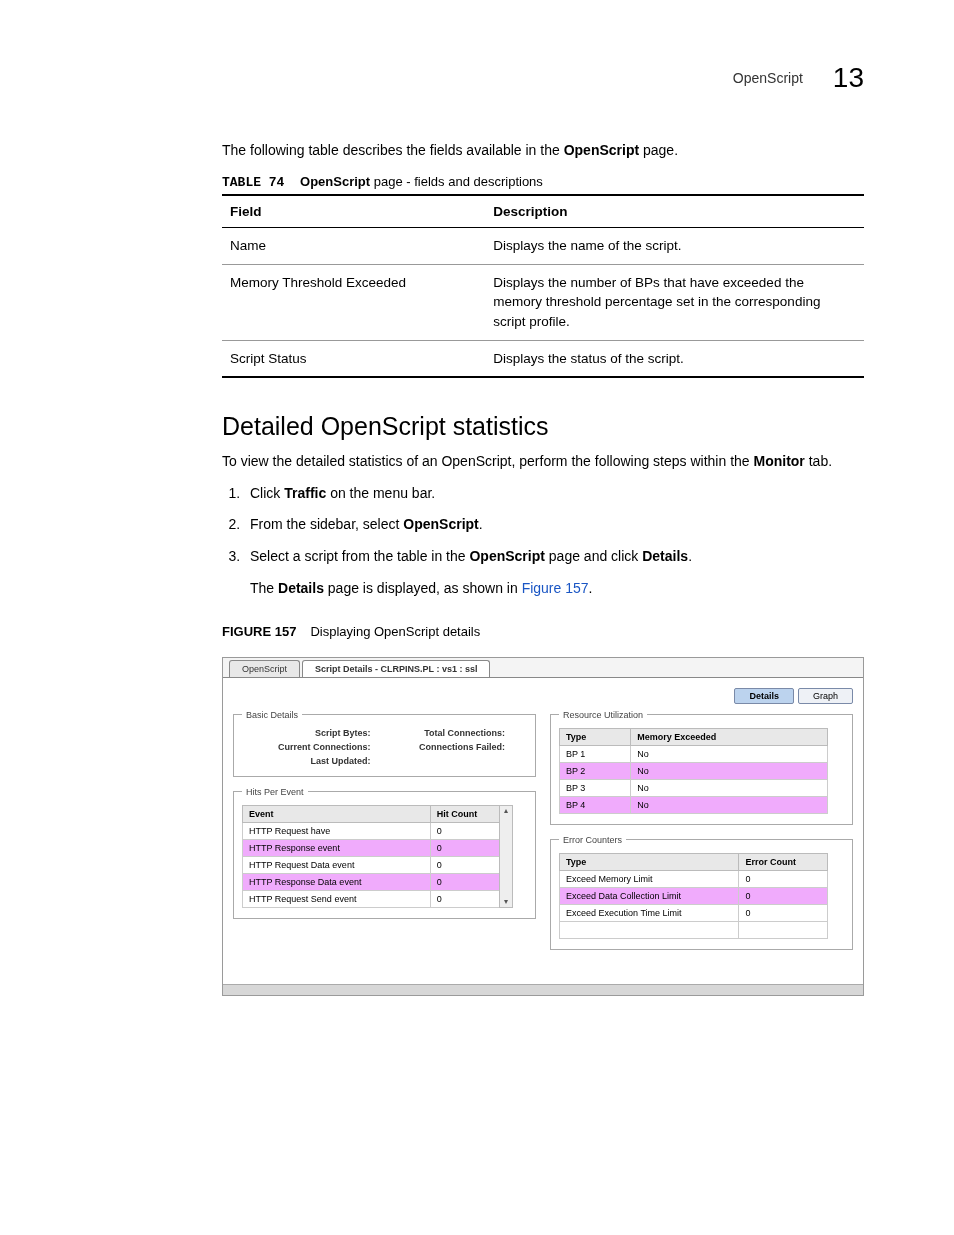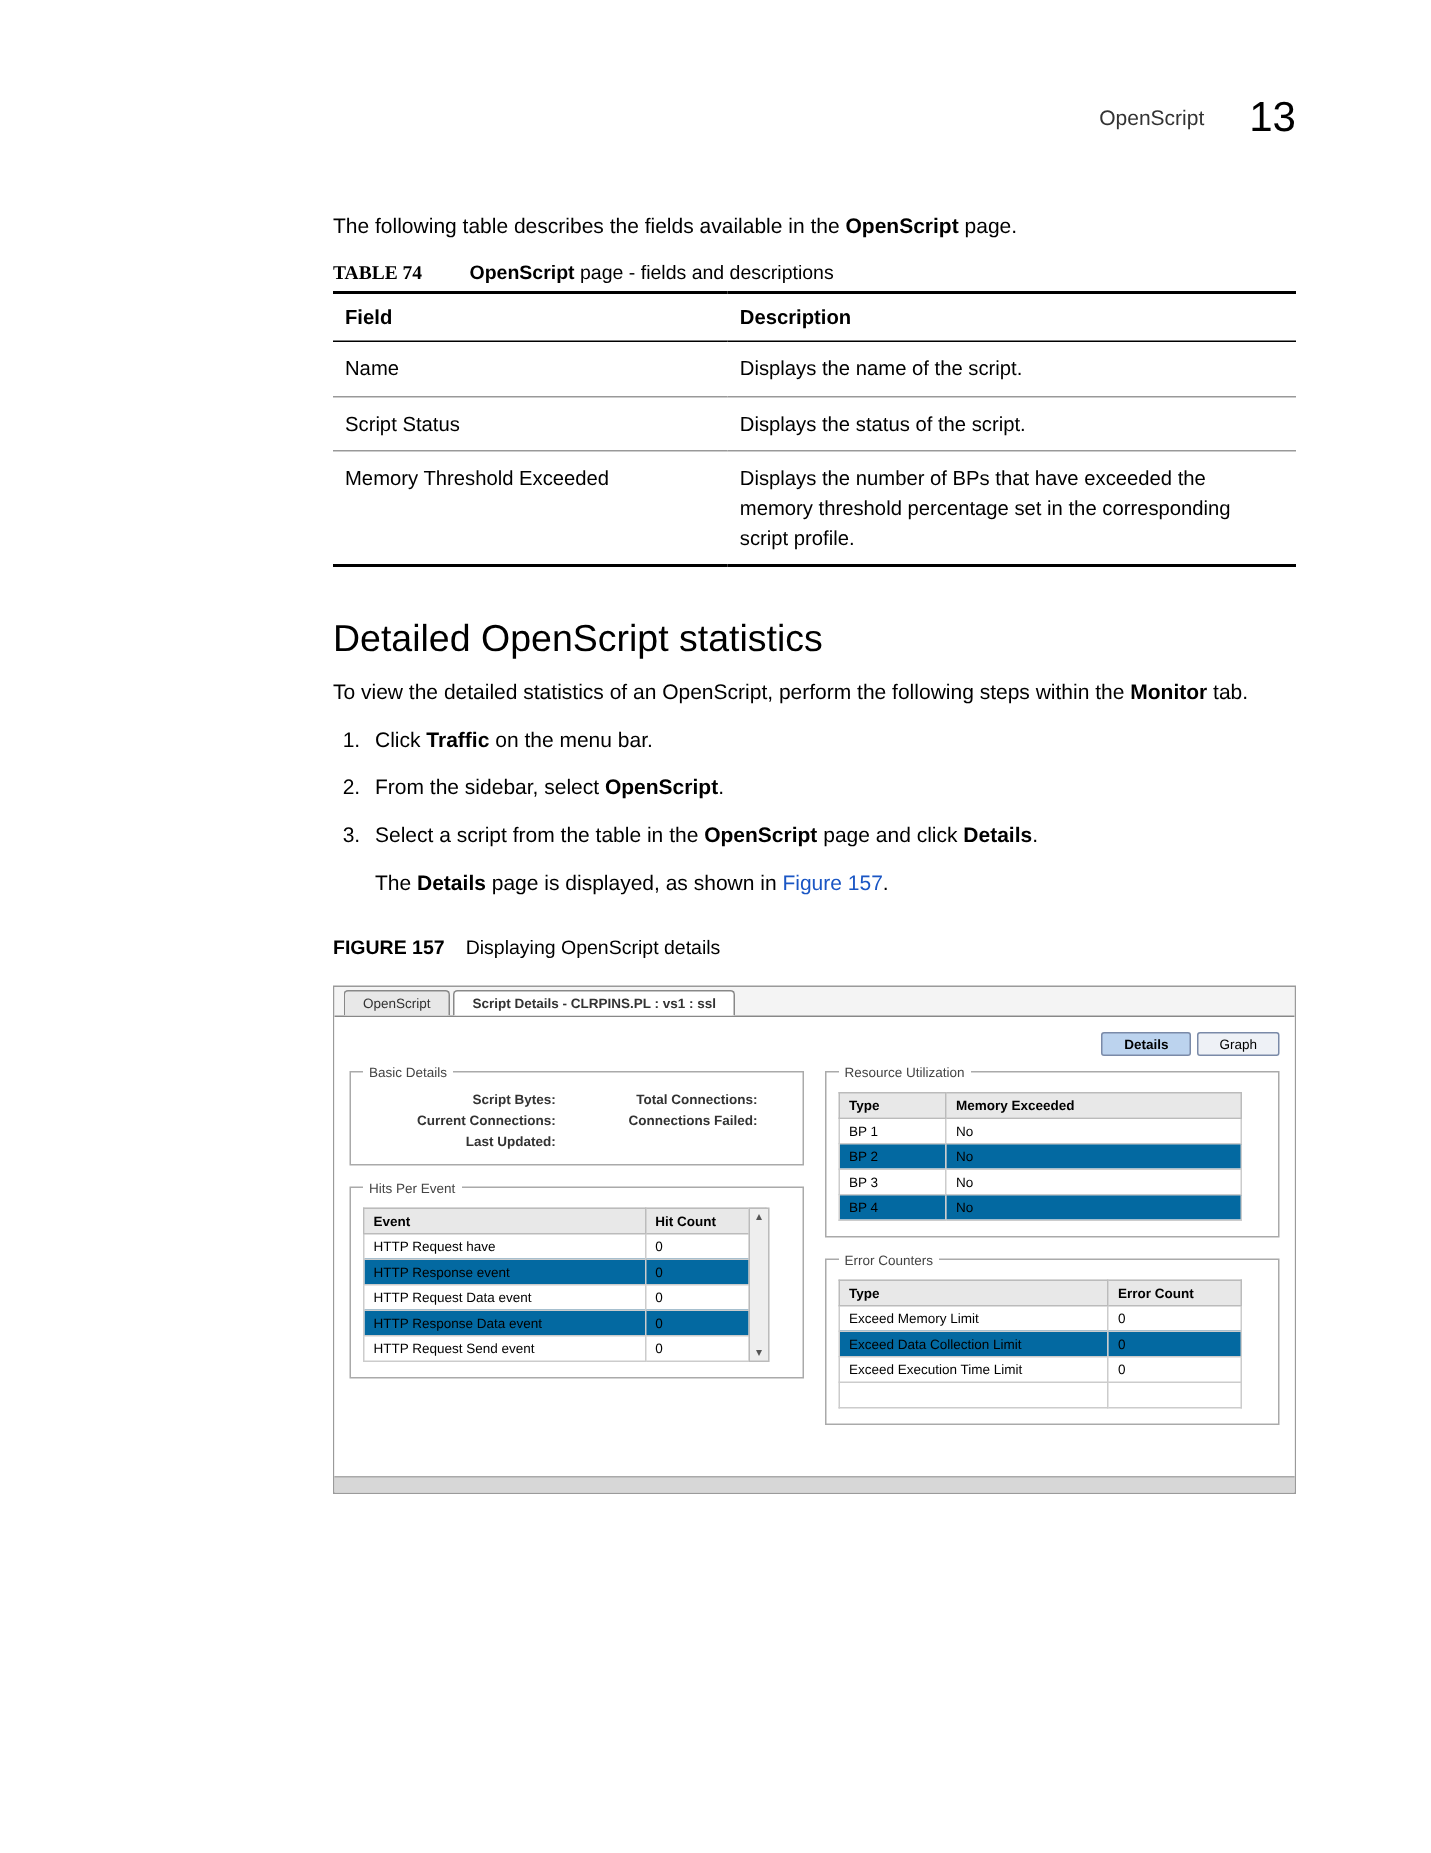--- a/index.html
+++ b/index.html
@@ -4,21 +4,21 @@
 <style>
   html,body{margin:0;padding:0;background:#fff;}
   body{font-family:Arial,Helvetica,sans-serif;color:#000;}
   .page{width:954px;min-height:1235px;margin:0 auto;position:relative;box-sizing:border-box;padding:56px 90px 40px 222px;}
   .running-head{position:absolute;top:62px;right:90px;font-size:0;}
   .running-head .label{font-size:14px;color:#333;display:inline-block;vertical-align:middle;margin-right:30px;}
   .running-head .chapnum{font-size:28px;font-weight:normal;display:inline-block;vertical-align:middle;font-family:Arial,Helvetica,sans-serif;}
   .intro{margin-top:84px;font-size:14px;line-height:1.45;}
   .intro .b{font-weight:bold;}
   .table-caption{margin-top:14px;font-size:13px;}
-  .table-caption .tnum{font-weight:bold;font-family:Liberation Serif, serif;margin-right:28px;}
+  .table-caption .tnum{font-weight:bold;font-family:Liberation Mono, monospace;margin-right:12px;}
   .table-caption .ttitle{font-family:Arial,Helvetica,sans-serif;}
   .table-caption .ttitle .bb{font-weight:bold;}
   table.fields{width:100%;border-collapse:collapse;margin-top:4px;font-size:13.5px;}
   table.fields th{border-top:2px solid #000;border-bottom:1px solid #000;text-align:left;font-weight:bold;padding:8px 8px;}
   table.fields td{border-bottom:1px solid #999;padding:8px 8px;vertical-align:top;line-height:1.45;}
   table.fields tr:last-child td{border-bottom:2px solid #000;}
   h2.section{font-family:Arial,Helvetica,sans-serif;font-weight:normal;font-size:25px;margin:34px 0 10px 0;}
   .body-p{font-size:14px;line-height:1.55;margin:10px 0;}
   .body-p .b{font-weight:bold;}
   ol.steps{font-size:14px;line-height:1.55;padding-left:22px;margin:8px 0 0 0;}
@@ -41,21 +41,21 @@
   .btn.primary{background:#bcd3ee;font-weight:bold;}
   .cols{display:flex;gap:14px;}
   .col{flex:1;min-width:0;}
   fieldset.box{border:1px solid #aaa;padding:8px 24px 10px 8px;margin:0 0 10px 0;}
   fieldset.box>legend{font-size:9px;color:#444;padding:0 4px;}
   .kv{display:grid;grid-template-columns:1fr 1fr;font-size:9px;color:#333;row-gap:4px;}
   .kv .k{font-weight:bold;text-align:right;padding-right:6px;}
   .mini{width:100%;border-collapse:collapse;font-size:9px;}
   .mini th{background:#e8e8e8;border:1px solid #bbb;text-align:left;padding:3px 6px;font-weight:bold;}
   .mini td{border:1px solid #ccc;padding:3px 6px;}
-  .mini tr.alt td{background:#0369a1;}
+  .mini tr.alt td{background:#f0abfc;}
   .mini-wrap{position:relative;}
   .vscroll{position:absolute;right:-2px;top:0;bottom:0;width:12px;border:1px solid #bbb;background:#eee;display:flex;flex-direction:column;justify-content:space-between;align-items:center;font-size:8px;color:#555;}
   .vscroll .arr{line-height:10px;}
   .shot-footer{height:10px;background:#d7d7d7;border-top:1px solid #aaa;}
 </style>
 </head>
 <body>
 
 <div class="page">
   <div class="running-head">
@@ -78,26 +78,26 @@
         <th style="width:41%">Field</th>
         <th>Description</th>
       </tr>
     </thead>
     <tbody>
       <tr>
           <td>Name</td>
           <td>Displays the name of the script.</td>
         </tr>
       <tr>
+          <td>Memory Threshold Exceeded</td>
+          <td>Displays the number of BPs that have exceeded the memory threshold percentage set in the corresponding script profile.</td>
+        </tr>
+      <tr>
           <td>Script Status</td>
           <td>Displays the status of the script.</td>
-        </tr>
-      <tr>
-          <td>Memory Threshold Exceeded</td>
-          <td>Displays the number of BPs that have exceeded the memory threshold percentage set in the corresponding script profile.</td>
         </tr>
     </tbody>
   </table>
 
   <h2 class="section">Detailed OpenScript statistics</h2>
 
   <p class="body-p">
     <span>To view the detailed statistics of an OpenScript, perform the following steps within the </span><span class="b">Monitor</span><span> tab.</span>
   </p>
 

